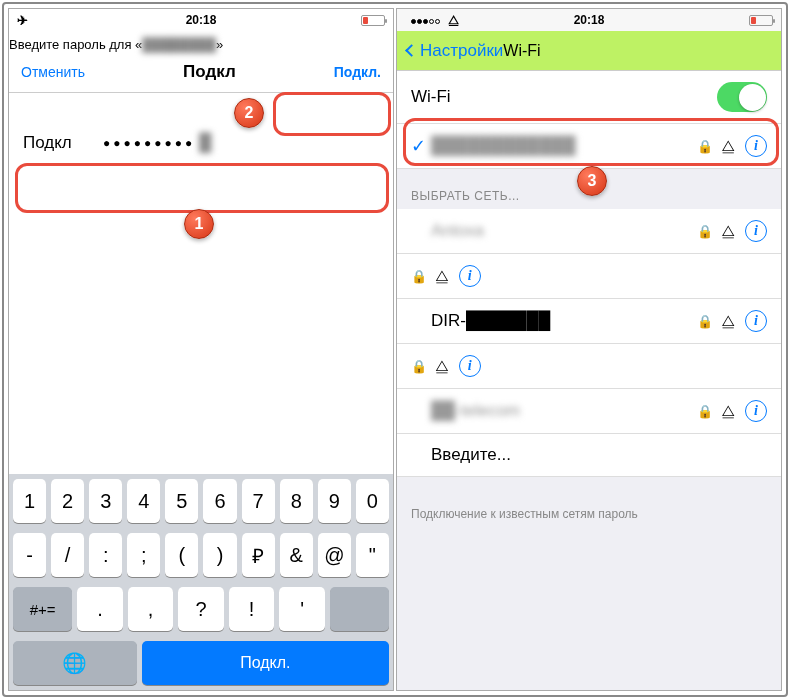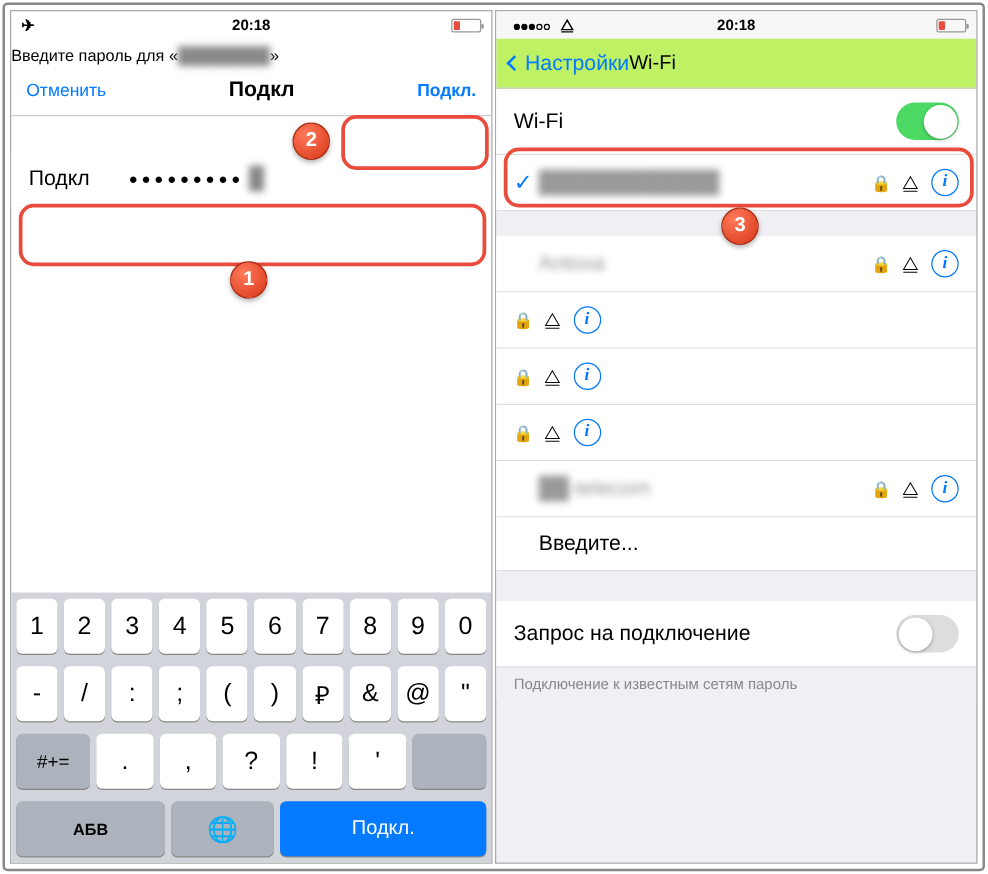--- a/index.html
+++ b/index.html
@@ -124,21 +124,20 @@
       <div class="k">!</div>
       <div class="k">'</div>
       <div class="k kg kbx">
         <span><svg viewBox="0 0 26 18">
                 <path d="M8 1 L25 1 L25 17 L8 17 L1 9 Z" fill="none" stroke="#000" stroke-width="1.5"></path>
                 <path d="M12 5 L20 13 M20 5 L12 13" stroke="#000" stroke-width="1.5"></path>
               </svg></span>
       </div>
     </div>
     <div class="kbr">
-      <div class="k kg kab">АБВ</div>
       <div class="k kg" style="flex:0.9">
             <span>🌐</span>
           </div>
       <div class="k kp">Подкл.</div>
     </div>
   </div>
 </div>
 
 <div class="pane" style="background:#efeff4">
   <div class="status" style="background:#f7f7f7">
@@ -174,33 +173,35 @@
       <span class="info">i</span>
     </div>
   </div>
 
   <div class="hl" style="left:6px;top:109px;width:376px;height:48px"></div>
   <div class="badge" style="left:180px;top:157px">
         <span>3</span>
       </div>
 
   <div class="section">
+    <div class="shead">ВЫБРАТЬ СЕТЬ...</div>
     <div style="background:#fff">
       <div class="cell">
         <span class="nm blurn" style="padding-left:20px">Antoxa</span>
         <span class="lock">🔒</span>
             <span class="wifi">⧋</span>
             <span class="info">i</span>
       </div>
       <div class="cell">
         <span class="lock">🔒</span>
             <span class="wifi">⧋</span>
             <span class="info">i</span>
       </div>
       <div class="cell">
+        <span class="nm" style="padding-left:20px">DIR-███████</span>
         <span class="lock">🔒</span>
             <span class="wifi">⧋</span>
             <span class="info">i</span>
       </div>
       <div class="cell">
         <span class="lock">🔒</span>
             <span class="wifi">⧋</span>
             <span class="info">i</span>
       </div>
       <div class="cell">
@@ -209,24 +210,16 @@
             <span class="wifi">⧋</span>
             <span class="info">i</span>
       </div>
       <div class="cell">
         <span class="nm" style="padding-left:20px">Введите...</span>
       </div>
     </div>
   </div>
 
   <div class="section" style="padding-top:24px">
-    <div style="background:#fff">
-      <div class="cell">
-        <span class="nm">Запрос на подключение</span>
-        <span class="sw swoff">
-              <span class="kn"></span>
-            </span>
-      </div>
-    </div>
     <div class="ftxt">Подключение к известным сетям пароль</div>
   </div>
 </div>
 </div>
 
 </body></html>

